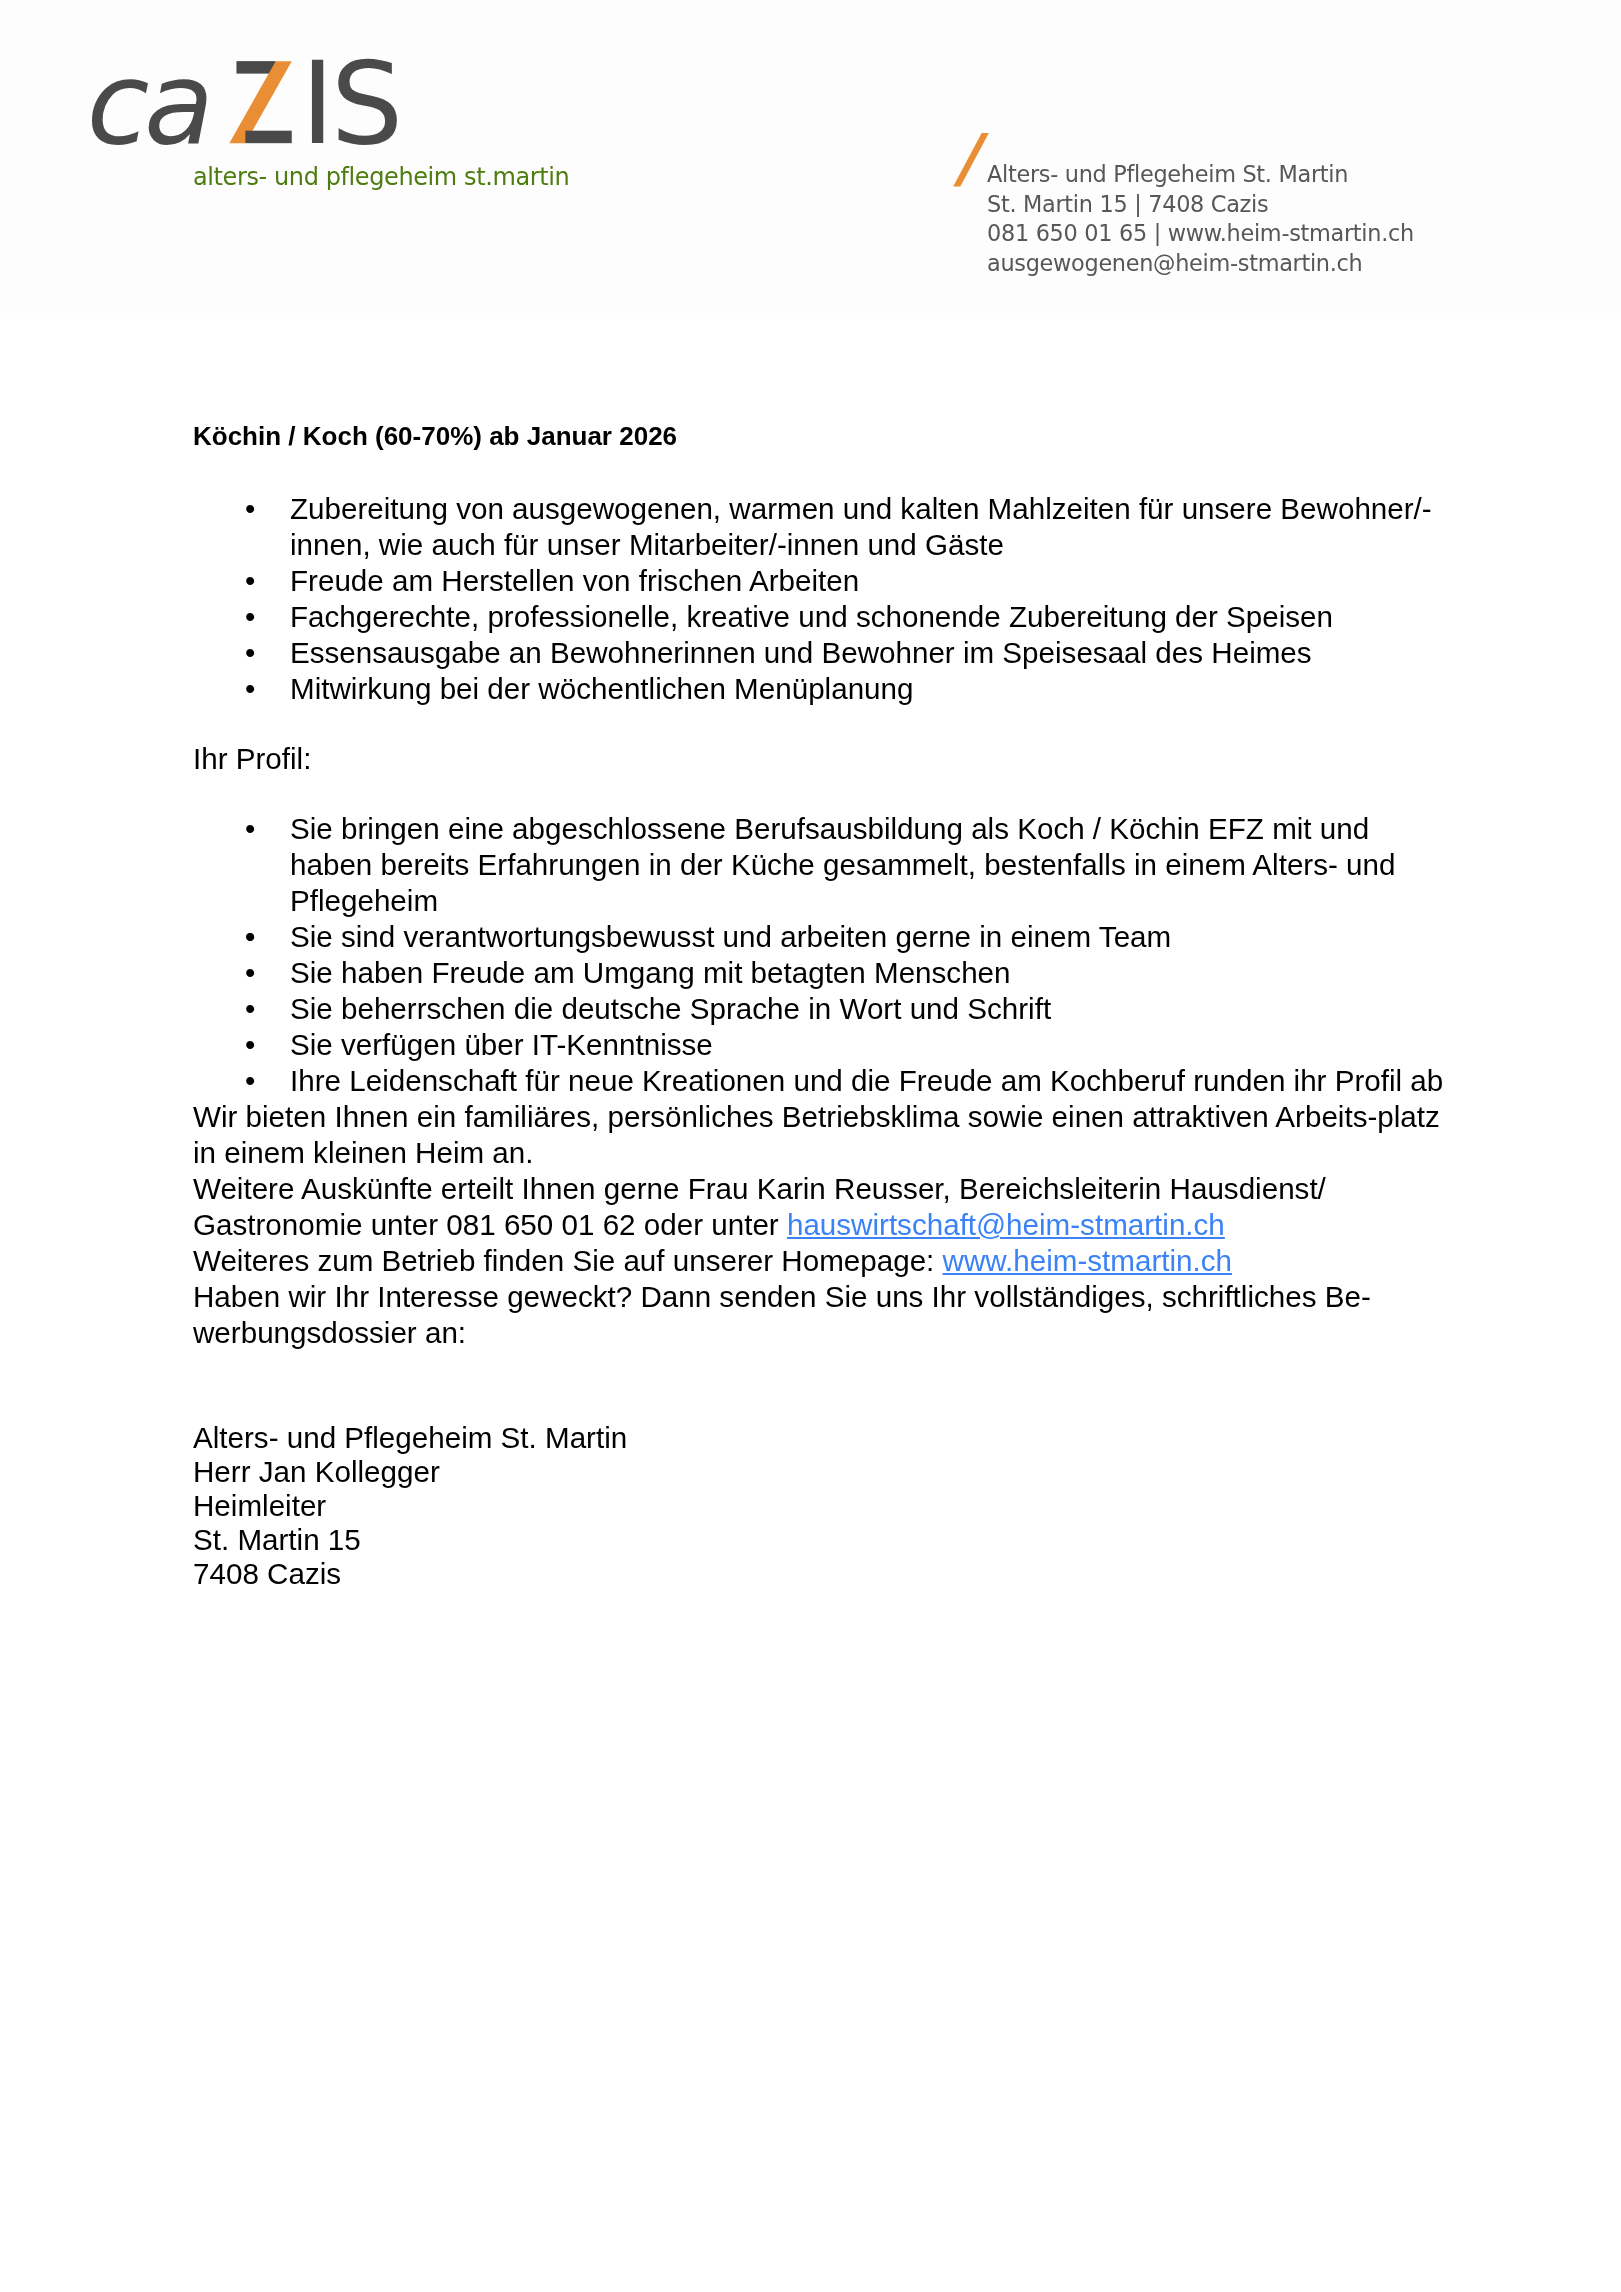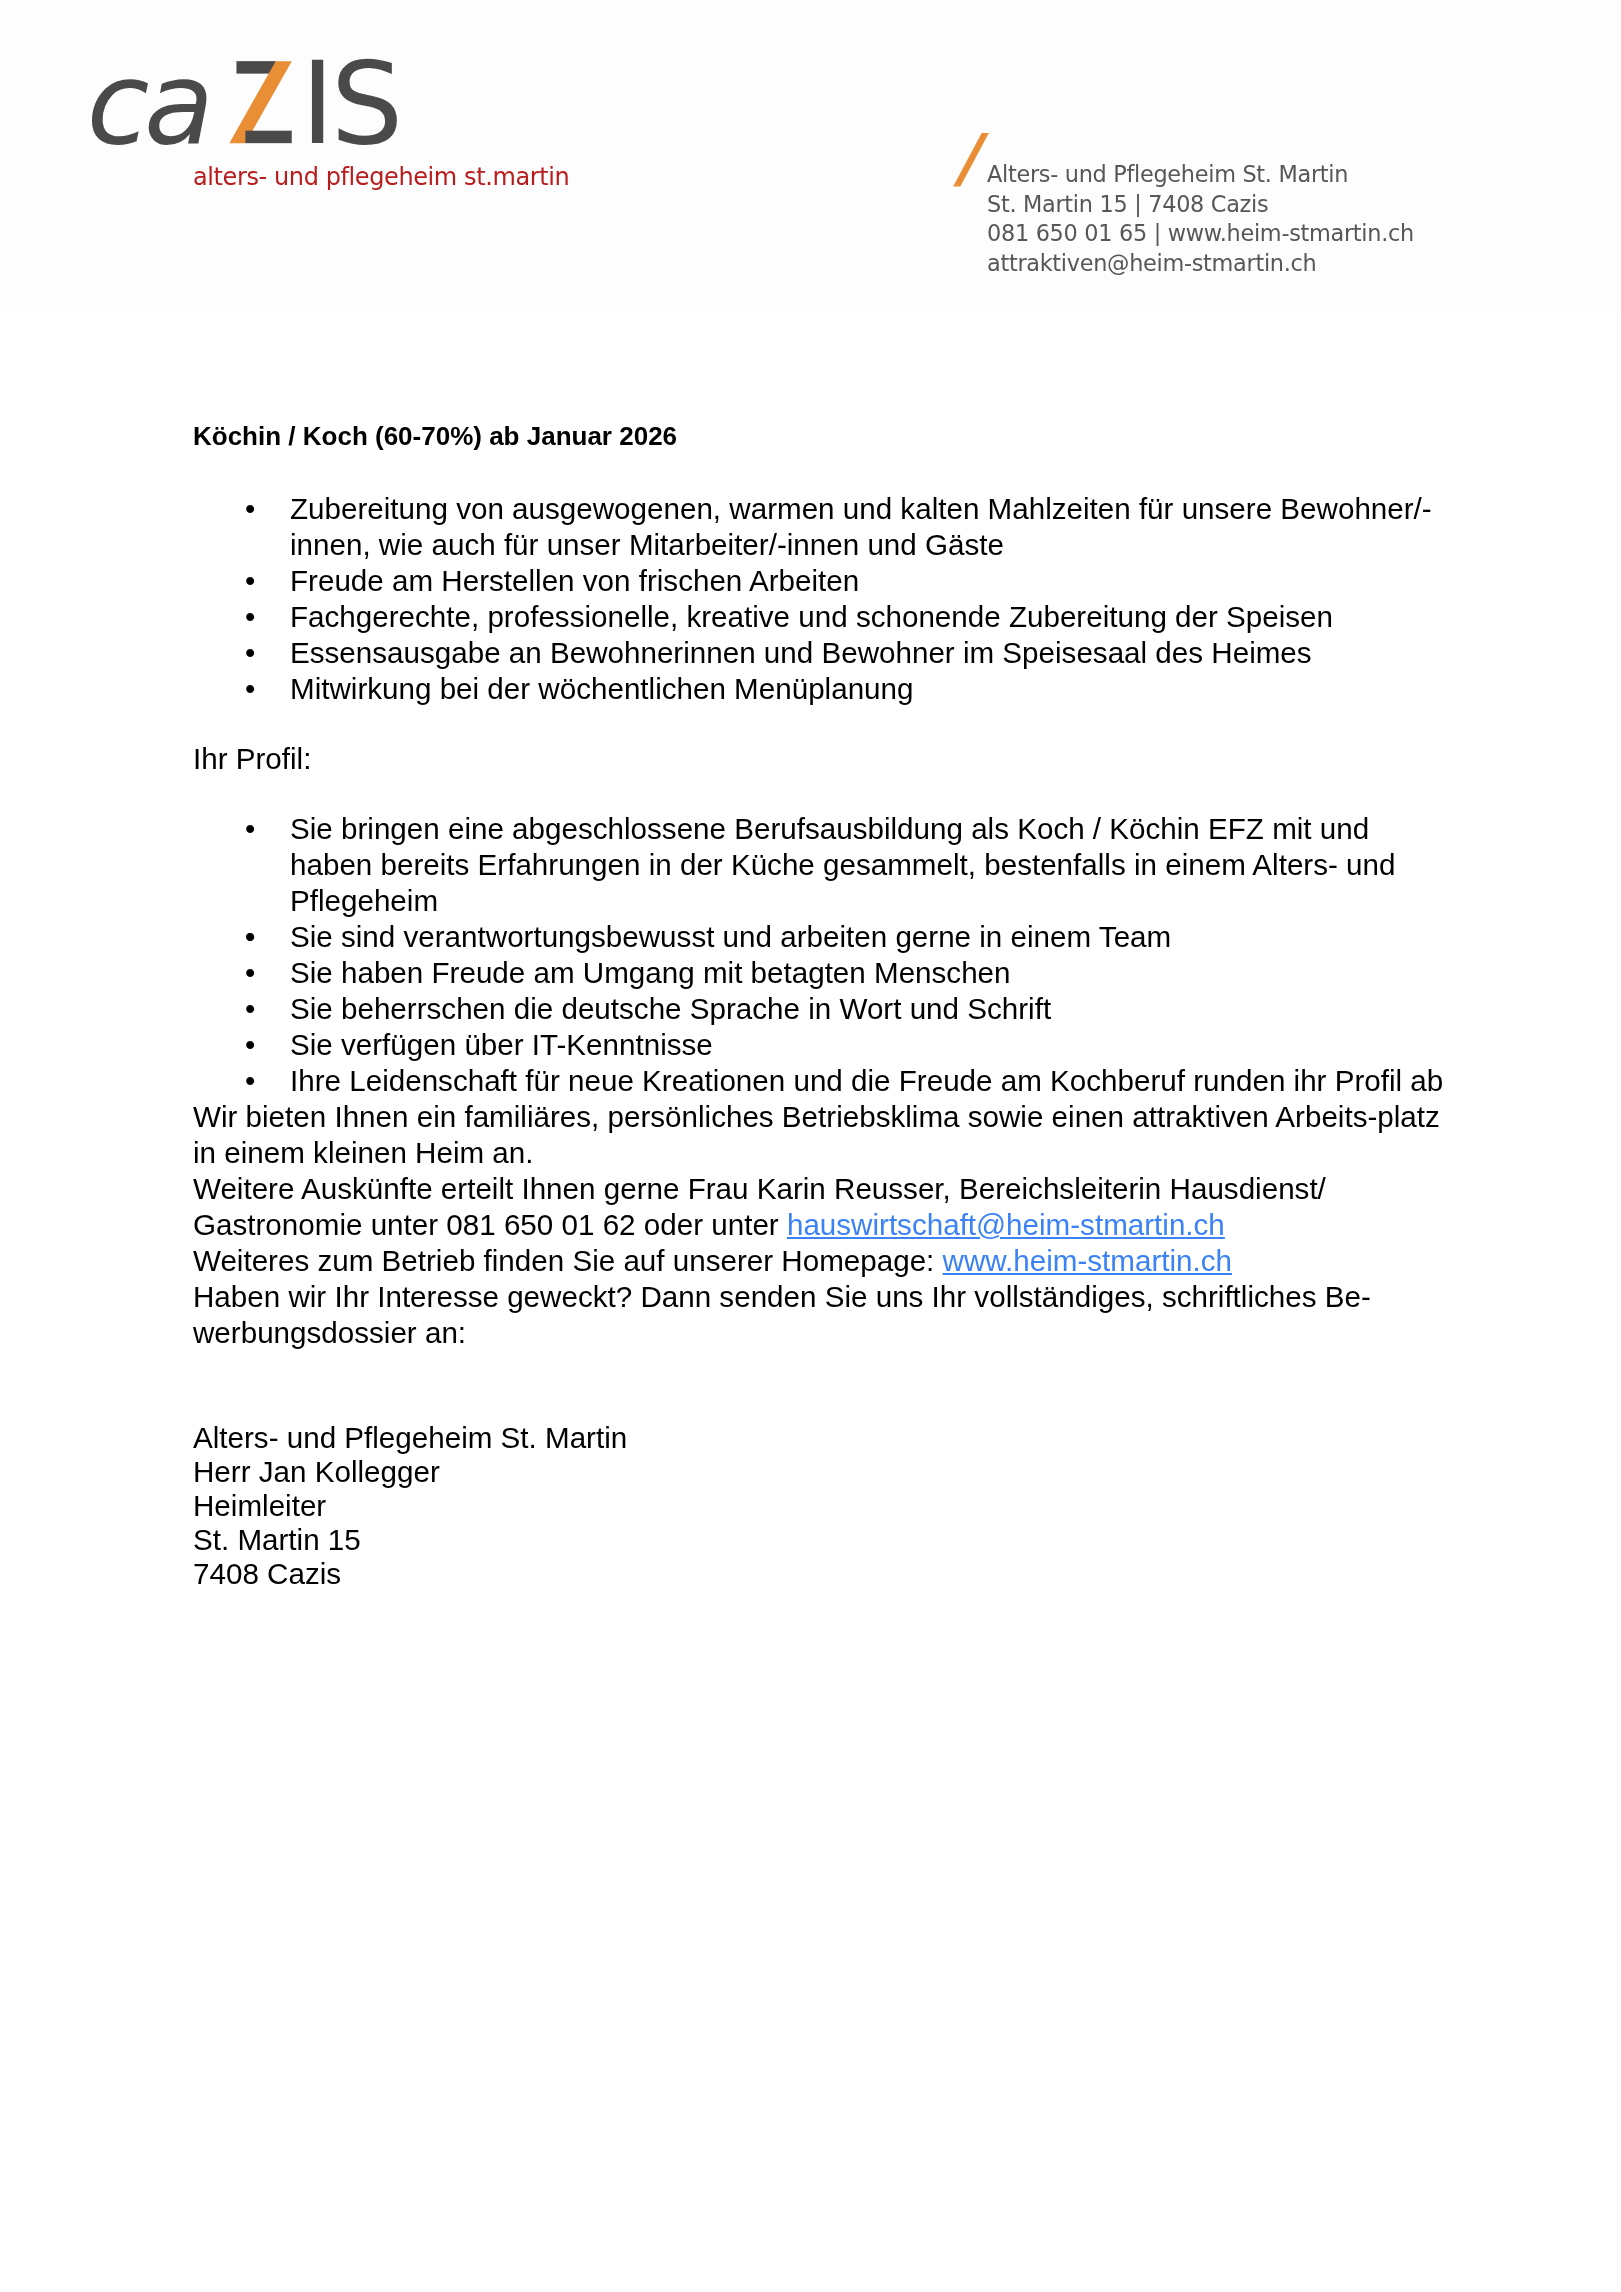--- a/index.html
+++ b/index.html
@@ -11,21 +11,21 @@
     .header-band {
       position: absolute; left: 0; top: 0; width: 1622px; height: 313px;
       background: #fdfdfd;
     }
     .logo {
       position: absolute; left: 86px; top: 54px; width: 502px; height: 143px;
     }
     .logo svg { position: absolute; left: 0; top: 0; }
     .logo-tagline {
       position: absolute; left: 107px; top: 109px;
-      font-family: "DejaVu Sans", sans-serif; font-size: 24px; color: #b91c1c;
+      font-family: "DejaVu Sans", sans-serif; font-size: 24px; color: #4d7c0f;
       letter-spacing: -0.4px; white-space: nowrap;
     }
     .contact-block {
       position: absolute; left: 953px; top: 133px;
     }
     .contact-slash { position: absolute; left: 0; top: 0; }
     .contact-lines {
       position: absolute; left: 34px; top: 27px;
       font-family: "DejaVu Sans", sans-serif; font-size: 22.4px; color: #575757;
       line-height: 29.6px; white-space: nowrap; letter-spacing: -0.3px;
@@ -71,21 +71,21 @@
 </div>
 
 <div class="contact-block">
   <svg class="contact-slash" width="36" height="57" viewBox="0 0 40 64">
     <polygon points="32,0 40,0 8,60 0,60" fill="#e98e34"></polygon>
   </svg>
   <div class="contact-lines">
     <div>Alters- und Pflegeheim St. Martin</div>
     <div>St. Martin 15 | 7408 Cazis</div>
     <div>081 650 01 65 | www.heim-stmartin.ch</div>
-    <div>attraktiven@heim-stmartin.ch</div>
+    <div>ausgewogenen@heim-stmartin.ch</div>
   </div>
 </div>
 
 <div class="content">
   <h1 class="title">Köchin / Koch (60-70%) ab Januar 2026</h1>
 
   <ul class="bullets">
     <li><span class="dot">•</span><span>Zubereitung von ausgewogenen, warmen und kalten Mahlzeiten für unsere Bewohner/-innen, wie auch für unser Mitarbeiter/-innen und Gäste</span></li>
     <li><span class="dot">•</span><span>Freude am Herstellen von frischen Arbeiten</span></li>
     <li><span class="dot">•</span><span>Fachgerechte, professionelle, kreative und schonende Zubereitung der Speisen</span></li>

